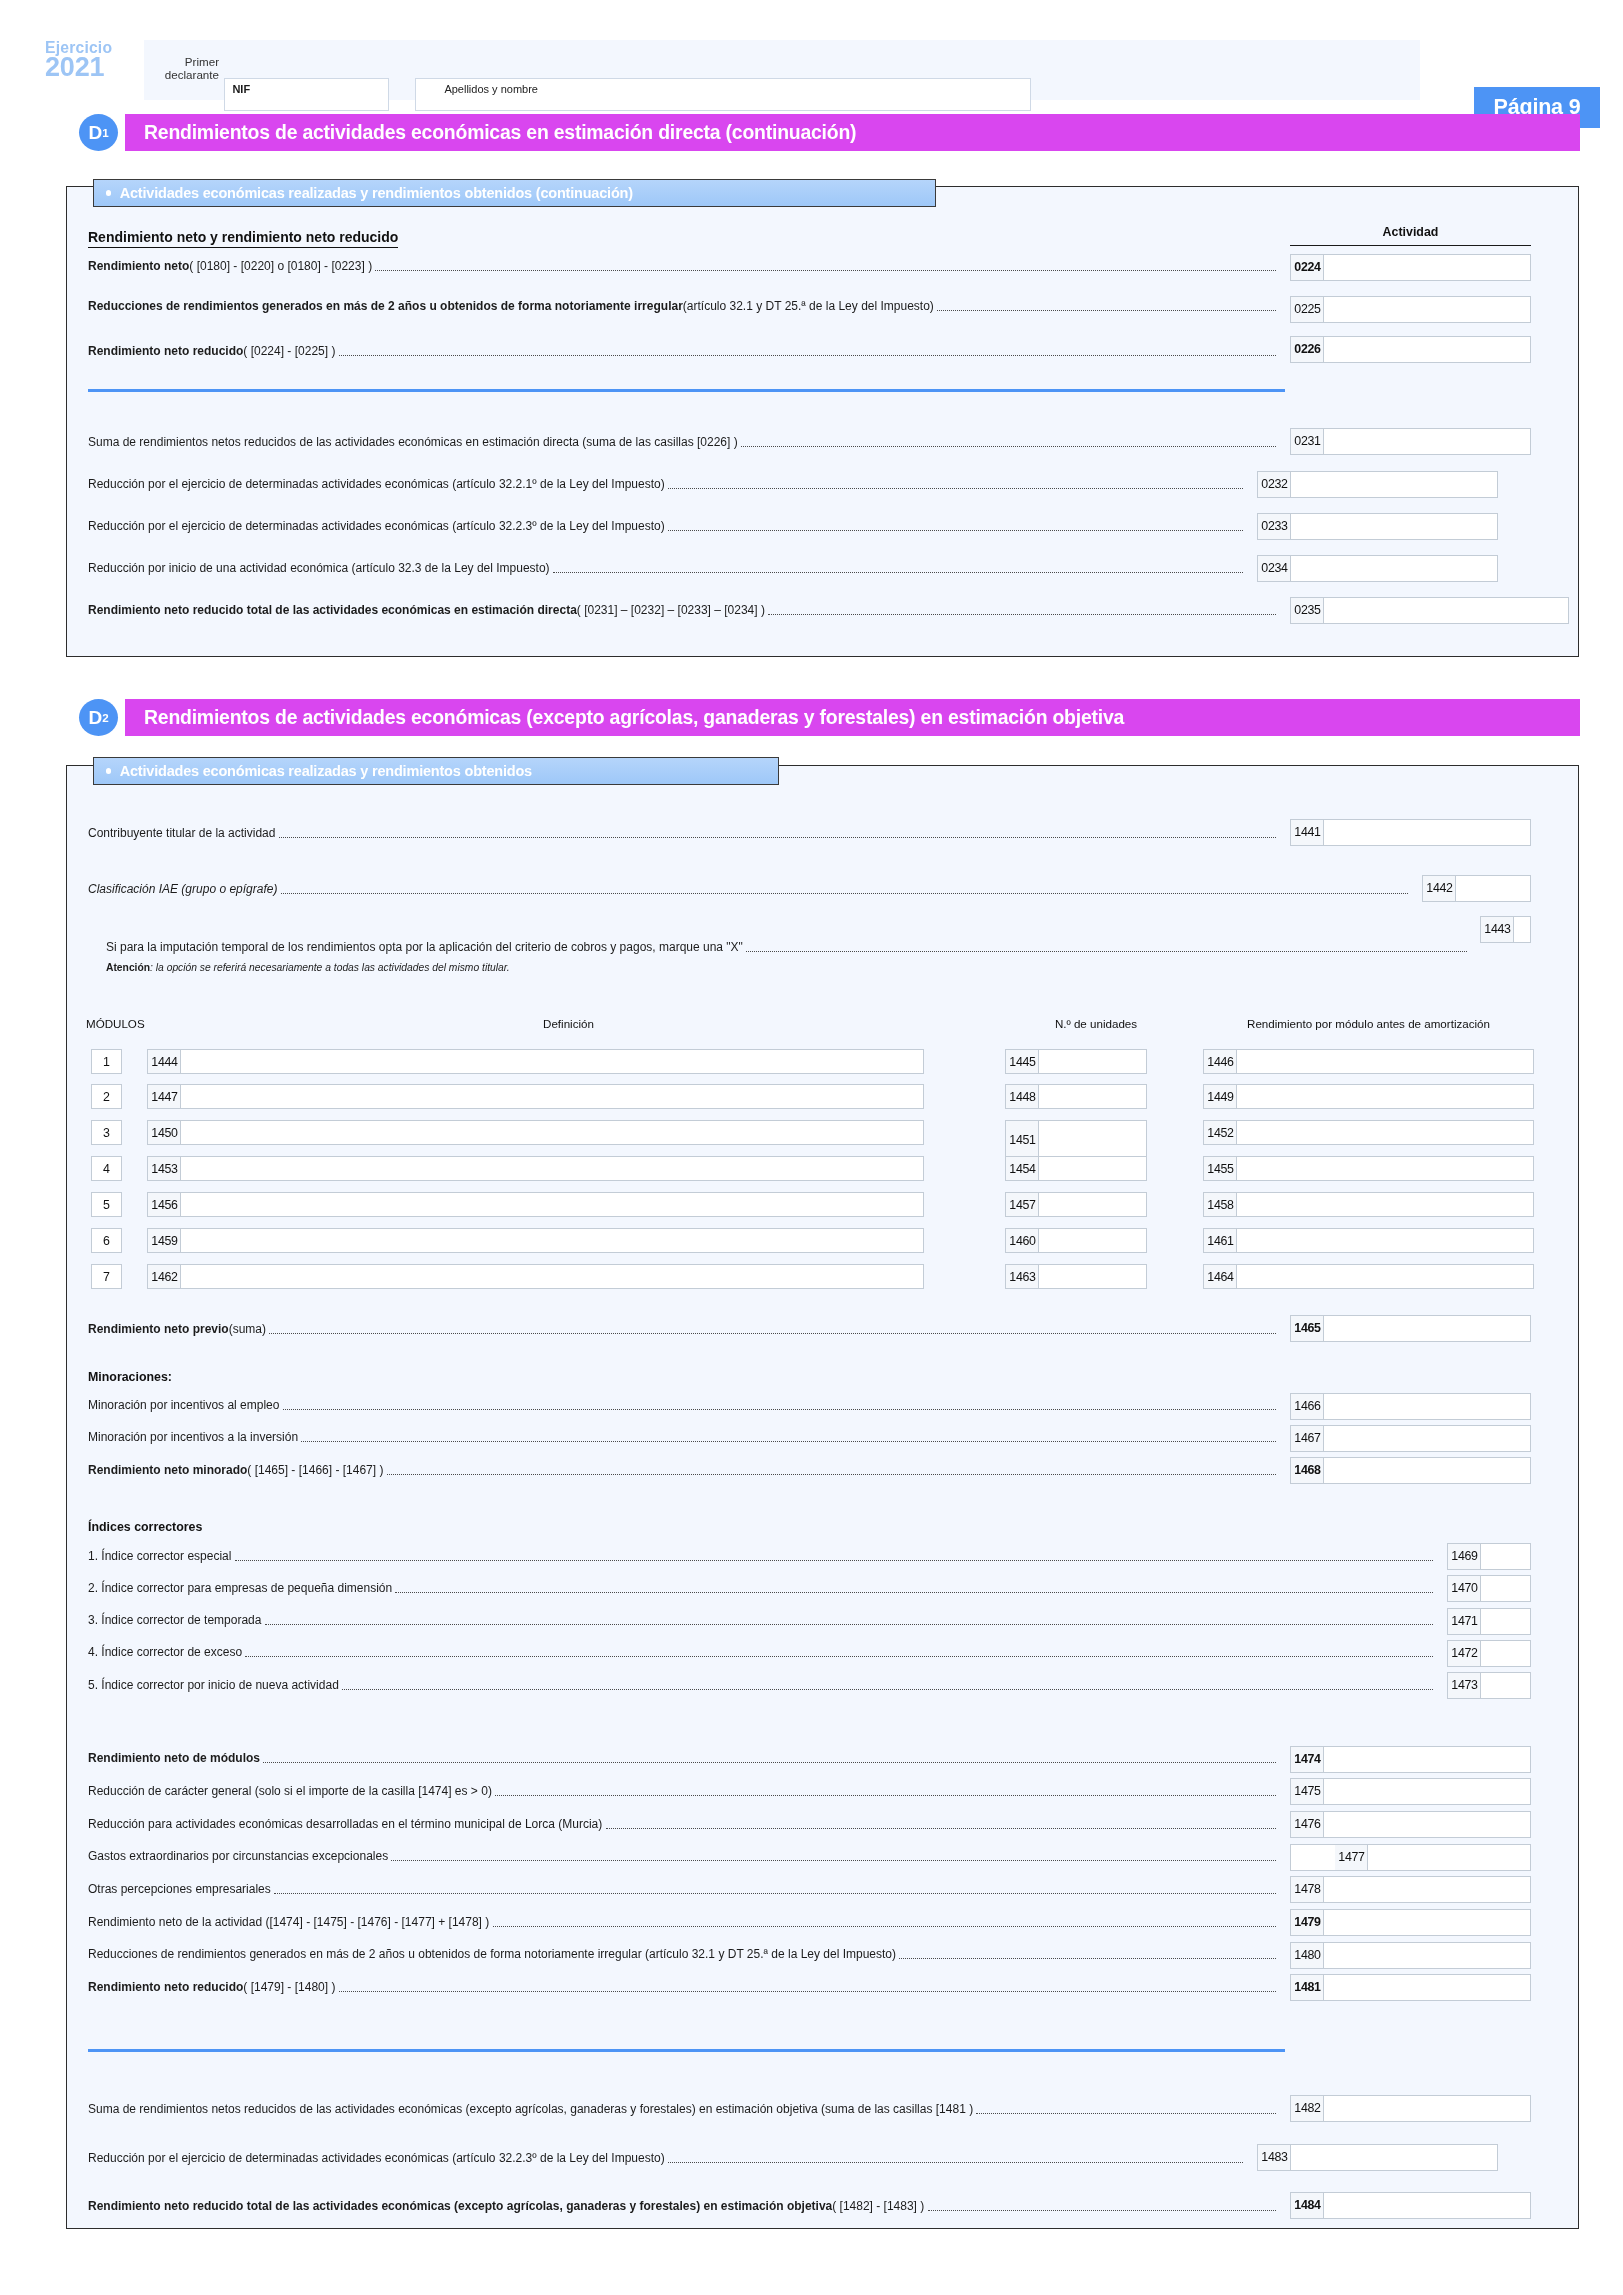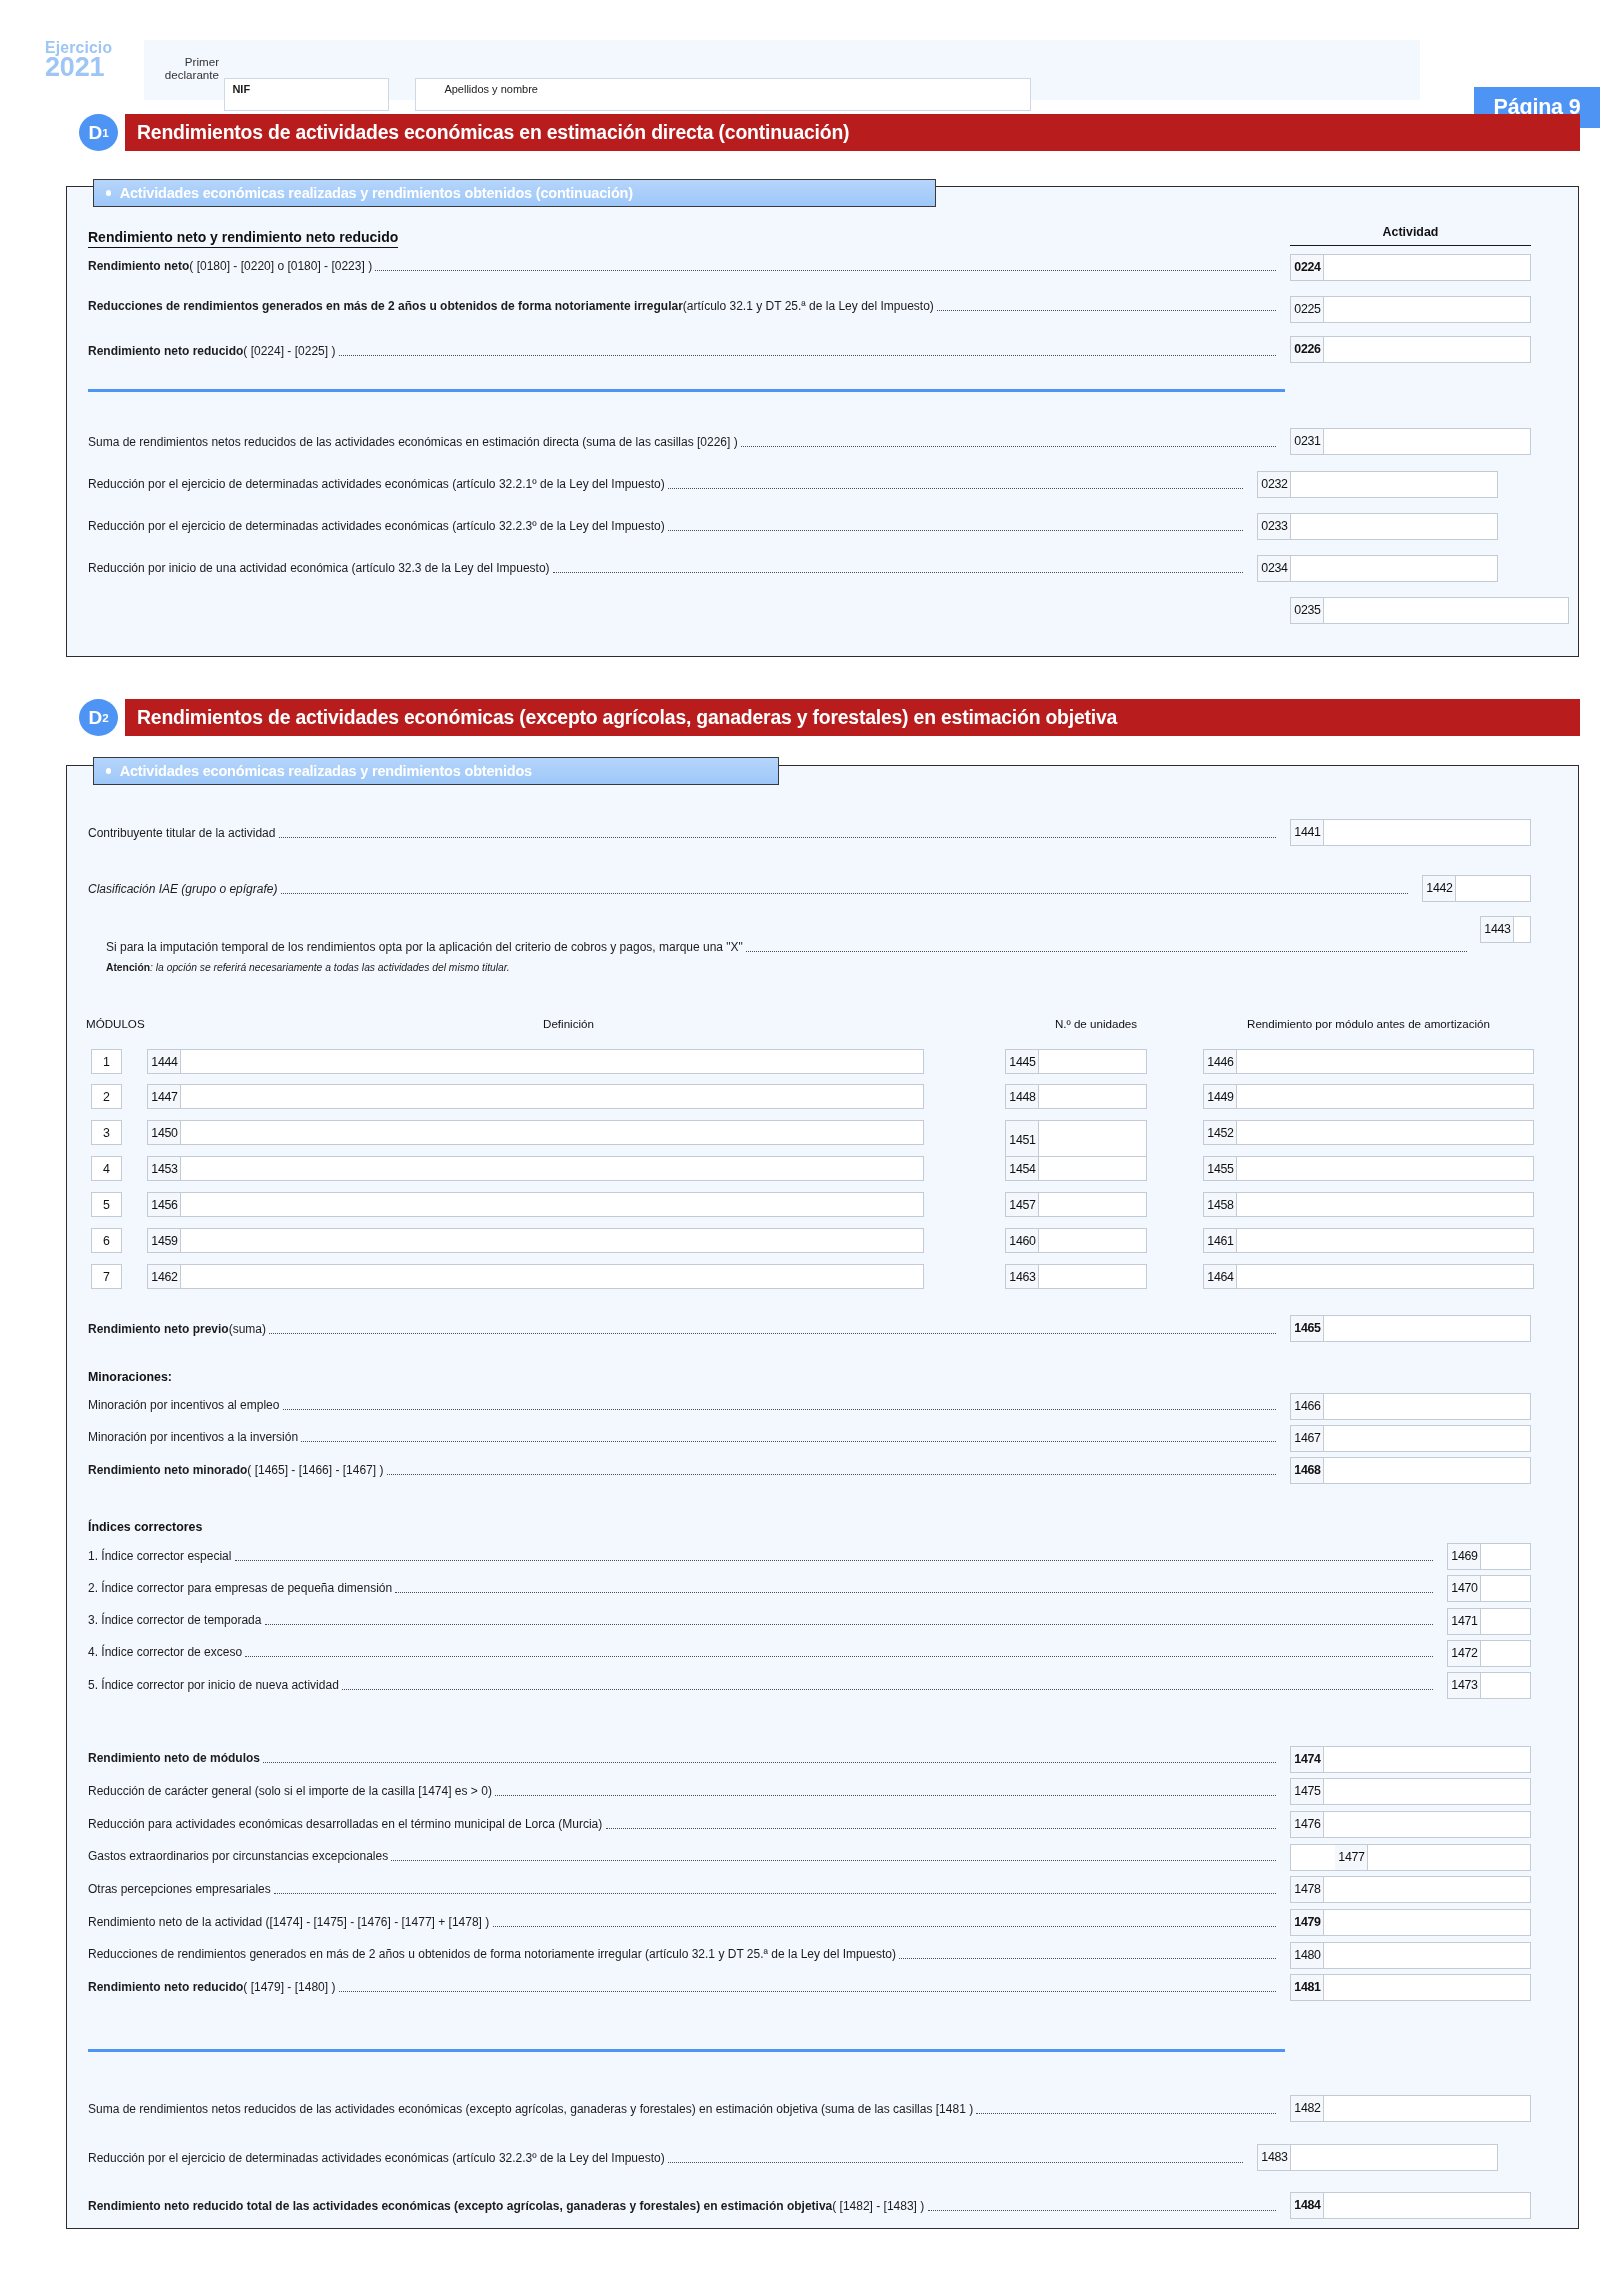--- a/index.html
+++ b/index.html
@@ -75,24 +75,24 @@
     border-radius: 50%;
     background: #4d94f5;
     color: #fff;
     display: flex; align-items: center; justify-content: center;
     font-size: 19px; font-weight: bold;
   }
   .sec-badge sub { font-size: 11.6px; vertical-align: sub; }
   .sec-strip {
     position: absolute; left: 46px; top: 0;
     height: 37px;
-    background: #b91c1c;
+    background: #d946ef;
     color: #fff;
     display: flex; align-items: center;
-    padding-left: 12px;
+    padding-left: 19px;
     font-size: 19.4px; font-weight: bold;
     letter-spacing: -0.2px;
   }
 
   
   .panel {
     position: absolute;
     border: 1.7px solid #2d2d2d;
     background: #f3f7fe;
   }
@@ -314,20 +314,25 @@
 
   <div class="row" style="left:88px; top:562px; width:1158px;">
     <span class="txt">Reducción por inicio de una actividad económica (artículo 32.3 de la Ley del Impuesto)</span>
     <span class="dots"></span>
   </div>
   <div class="box" style="left:1257px; top:555px; width:241px;">
     <span class="code">0234</span>
       <span class="val"></span>
   </div>
 
+  <div class="row" style="left:88px; top:604px; width:1191px;">
+    <span class="txt b">Rendimiento neto reducido total de las actividades económicas en estimación directa</span>
+    <span class="txt"> ( [0231] – [0232] – [0233] – [0234] )</span>
+    <span class="dots"></span>
+  </div>
   <div class="box" style="left:1290px; top:597px; width:279px;">
     <span class="code">0235</span>
       <span class="val"></span>
   </div>
 
   <div class="sec-bar" style="left:79px; top:699px; width:1501px;">
     <div class="sec-badge">
       D<sub>2</sub>
     </div>
     <div class="sec-strip" style="width:1455px;">Rendimientos de actividades económicas (excepto agrícolas, ganaderas y forestales) en estimación objetiva</div>

